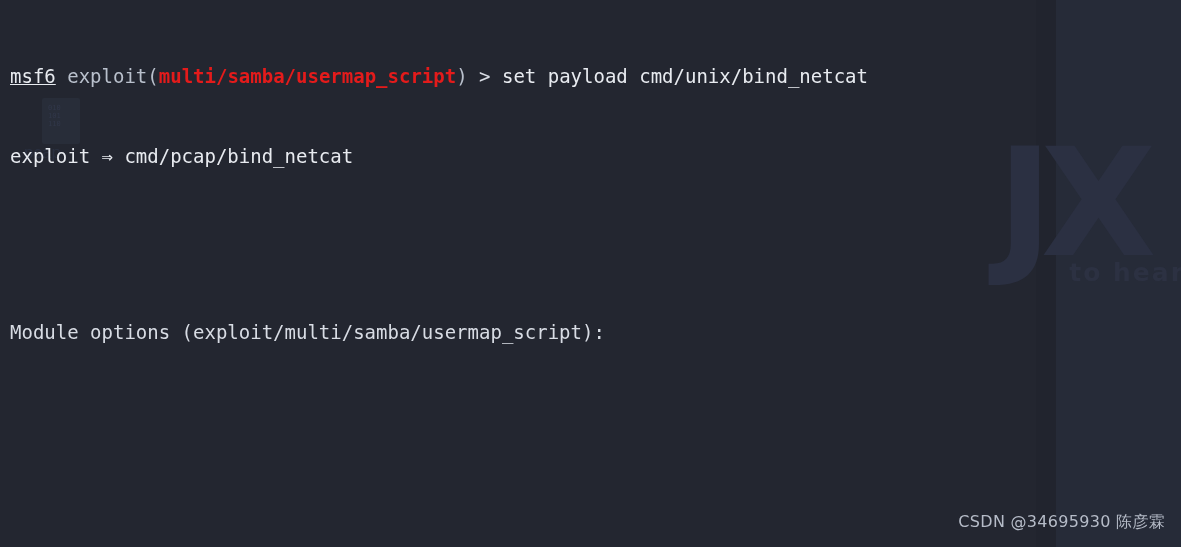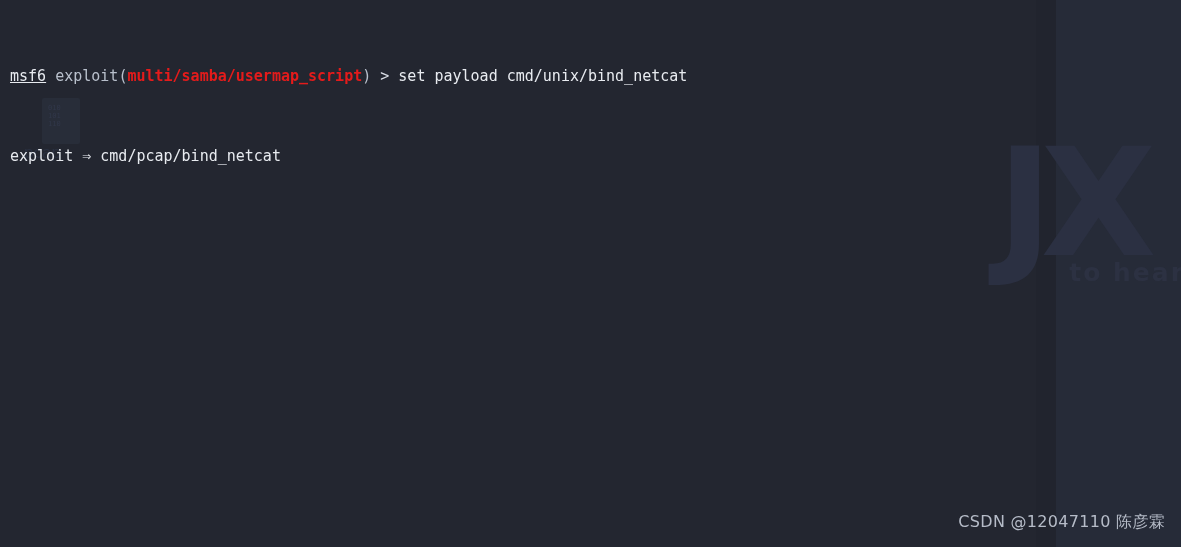--- a/index.html
+++ b/index.html
@@ -91,21 +91,21 @@
     font-size: 17px;
     white-space: nowrap;
   }
 
   
   #terminal {
     position: absolute;
     inset: 0;
     padding: 4px 0 16px 10px;
     box-sizing: border-box;
-    font-size: 15px;
+    font-size: 19px;
     line-height: 16px;
     color: #d8dce4;
     white-space: pre;
     z-index: 5;
   }
   .line {
     height: 16px;
     white-space: pre;
   }
   .blank { height: 16px; }
@@ -150,20 +150,21 @@
   <div class="line"><span class="c-white u-underline">msf6</span><span class="c-dim"> </span><span class="c-dim">exploit</span><span class="c-dim">(</span><span class="c-red">multi/samba/usermap_script</span><span class="c-dim">)</span><span class="c-prompt"> &gt; </span><span class="c-white">set payload cmd/unix/bind_netcat</span></div>
 
   
   <div class="line"><span class="c-white">exploit </span><span class="c-white">⇒</span><span class="c-white"> cmd/pcap/bind_netcat</span></div>
 
   
 
   <div class="blank"></div>
 
   
+  <div class="line">Module options (exploit/multi/samba/usermap_script):</div>
 
   <div class="blank"></div>
 
   
   <div>
     
     
     
     
     
@@ -200,13 +201,13 @@
   
   
 
   
 
   
   
 
 </div>
 
-<div id="csdn-watermark">CSDN @12047110 陈彦霖</div>
+<div id="csdn-watermark">CSDN @34695930 陈彦霖</div>
 
 </body></html>

